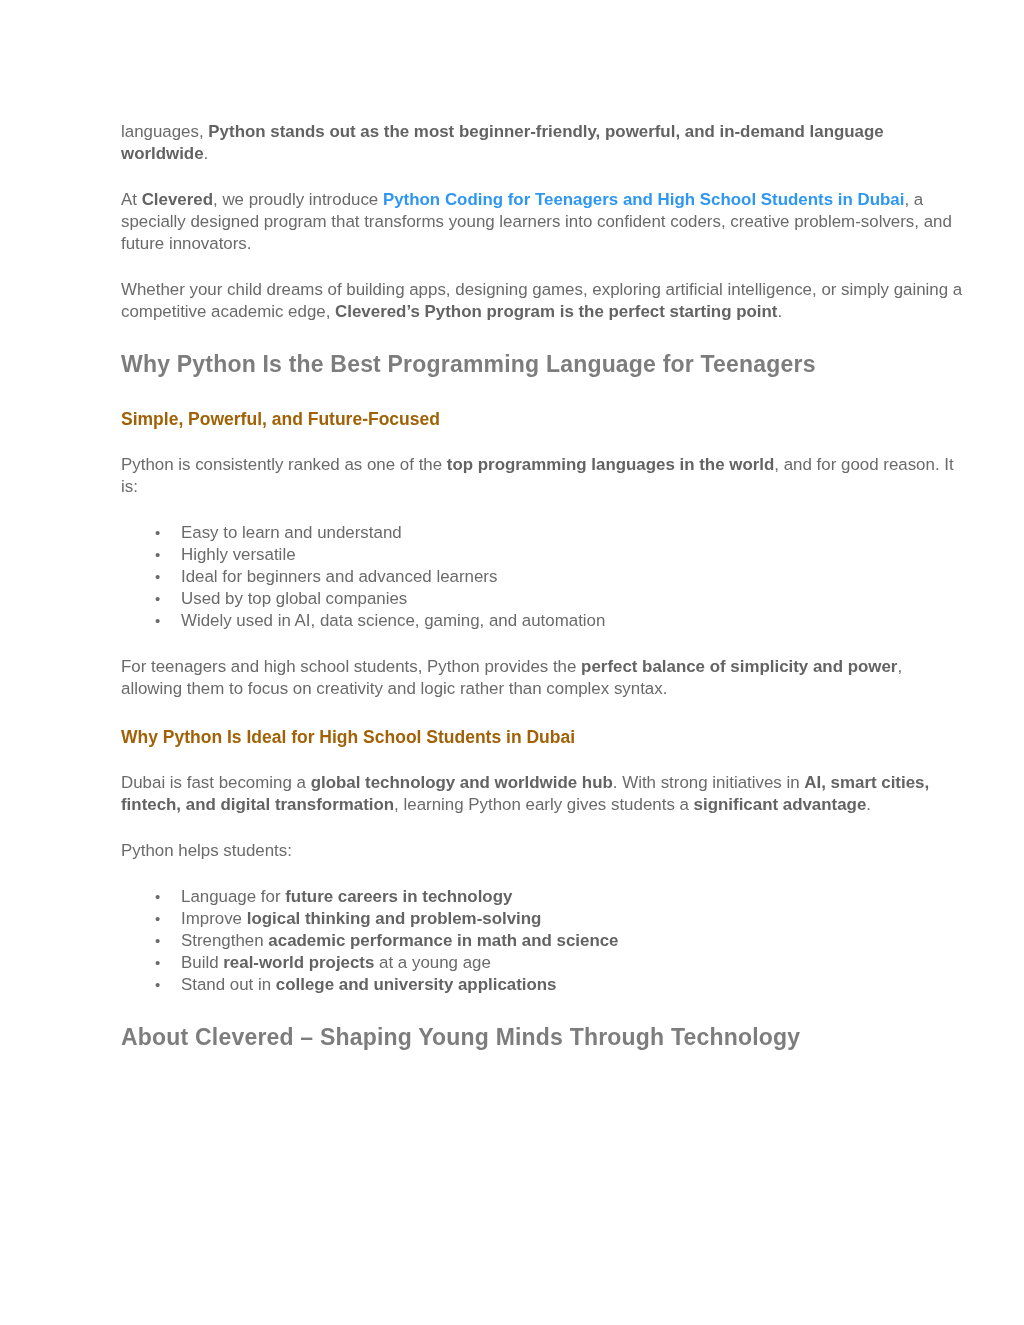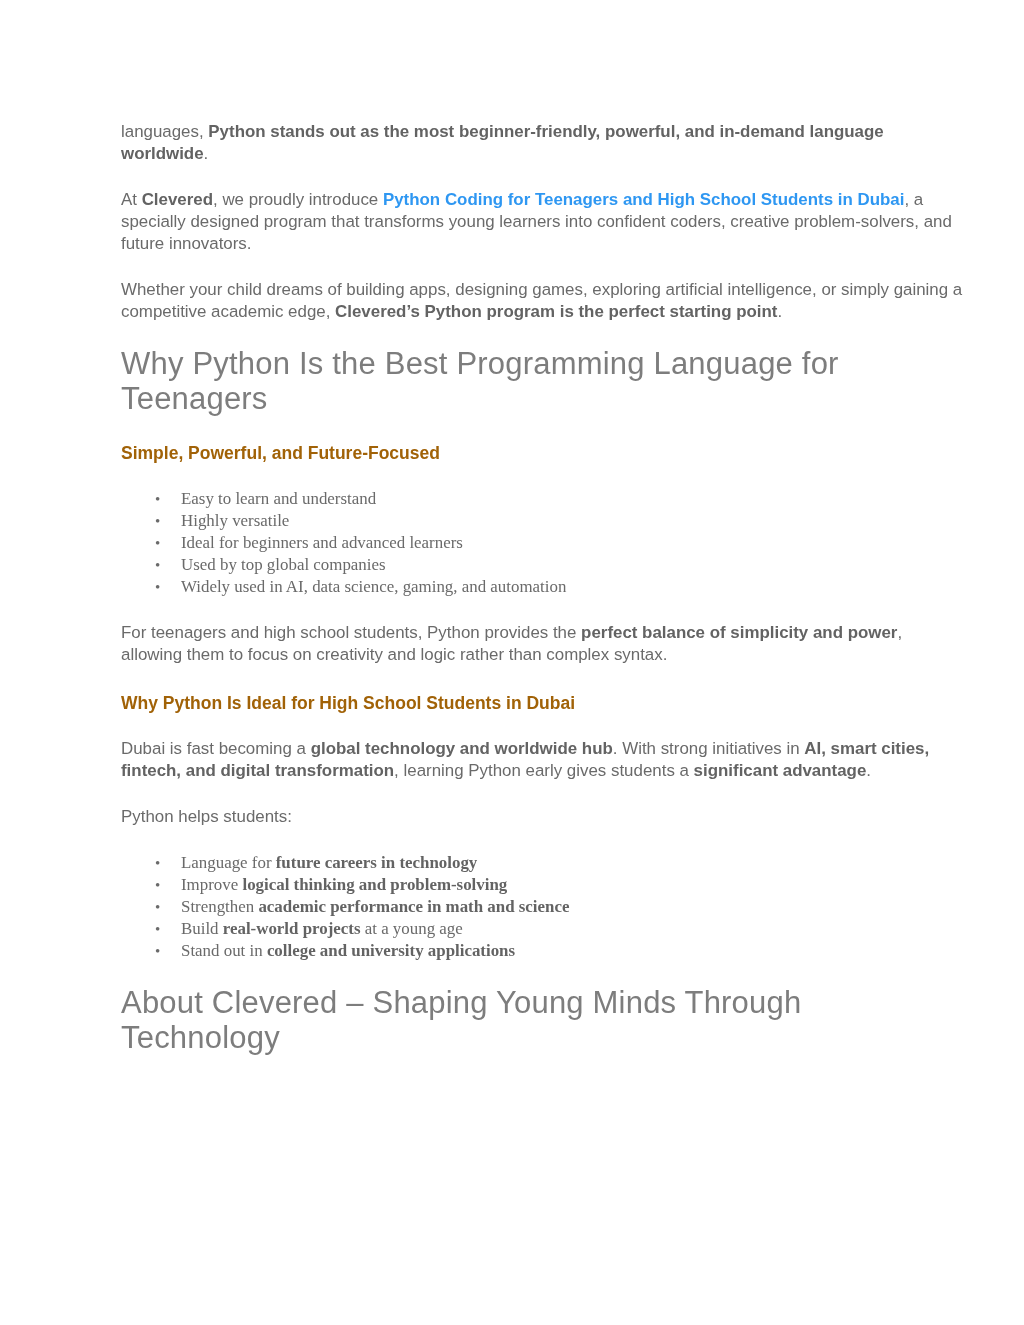--- a/index.html
+++ b/index.html
@@ -27,38 +27,37 @@
     line-height: 22px;
     color: #6a6a6a;
     text-align: left;
   }
   p.body-text strong, li strong {
     font-weight: bold;
     color: #636363;
   }
   h1.doc-h1 {
     margin: 24px 0;
-    font-size: 31px;
+    font-size: 23px;
     line-height: 34.5px;
-    font-weight: normal;
+    font-weight: bold;
     color: #7d7d7d;
     letter-spacing: 0.2px;
   }
   h3.doc-h3 {
     margin: 26px 0 24px 0;
     font-size: 17.5px;
     line-height: 22px;
     font-weight: bold;
     color: #a16207;
   }
   ul.doc-list {
     margin: 24px 0;
     padding: 0 0 0 60px;
     list-style: none;
-    font-family: Liberation Serif, serif;
   }
   ul.doc-list li {
     position: relative;
     font-size: 16.9px;
     line-height: 22px;
     color: #6a6a6a;
   }
   ul.doc-list li::before {
     content: "\2022";
     position: absolute;
@@ -82,20 +81,21 @@
   <p class="body-text"><span>languages, </span><strong>Python stands out as the most beginner-friendly, powerful, and in-demand language worldwide</strong><span>.</span></p>
 
   <p class="body-text"><span>At </span><strong>Clevered</strong><span>, we proudly introduce </span><a class="doc-link">Python Coding for Teenagers and High School Students in Dubai</a><span>, a specially designed program that transforms young learners into confident coders, creative problem-solvers, and future innovators.</span></p>
 
   <p class="body-text"><span>Whether your child dreams of building apps, designing games, exploring artificial intelligence, or simply gaining a competitive academic edge, </span><strong>Clevered’s Python program is the perfect starting point</strong><span>.</span></p>
 
   <h1 class="doc-h1">Why Python Is the Best Programming Language for Teenagers</h1>
 
   <h3 class="doc-h3">Simple, Powerful, and Future-Focused</h3>
 
+  <p class="body-text"><span>Python is consistently ranked as one of the </span><strong>top programming languages in the world</strong><span>, and for good reason. It is:</span></p>
 
   <ul class="doc-list">
     <li><span>Easy to learn and understand</span></li>
     <li><span>Highly versatile</span></li>
     <li><span>Ideal for beginners and advanced learners</span></li>
     <li><span>Used by top global companies</span></li>
     <li><span>Widely used in AI, data science, gaming, and automation</span></li>
   </ul>
 
   <p class="body-text"><span>For teenagers and high school students, Python provides the </span><strong>perfect balance of simplicity and power</strong><span>, allowing them to focus on creativity and logic rather than complex syntax.</span></p>

